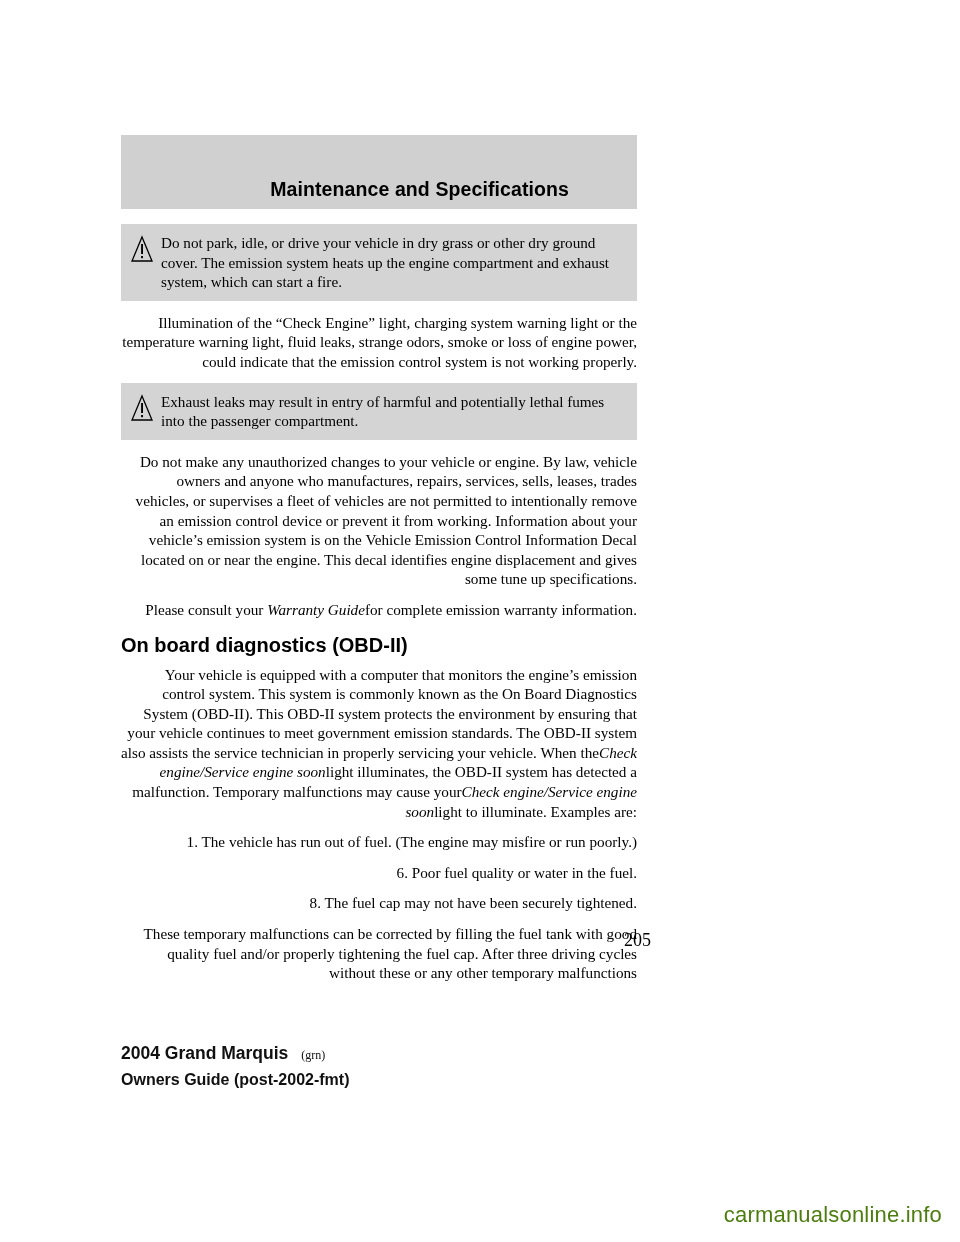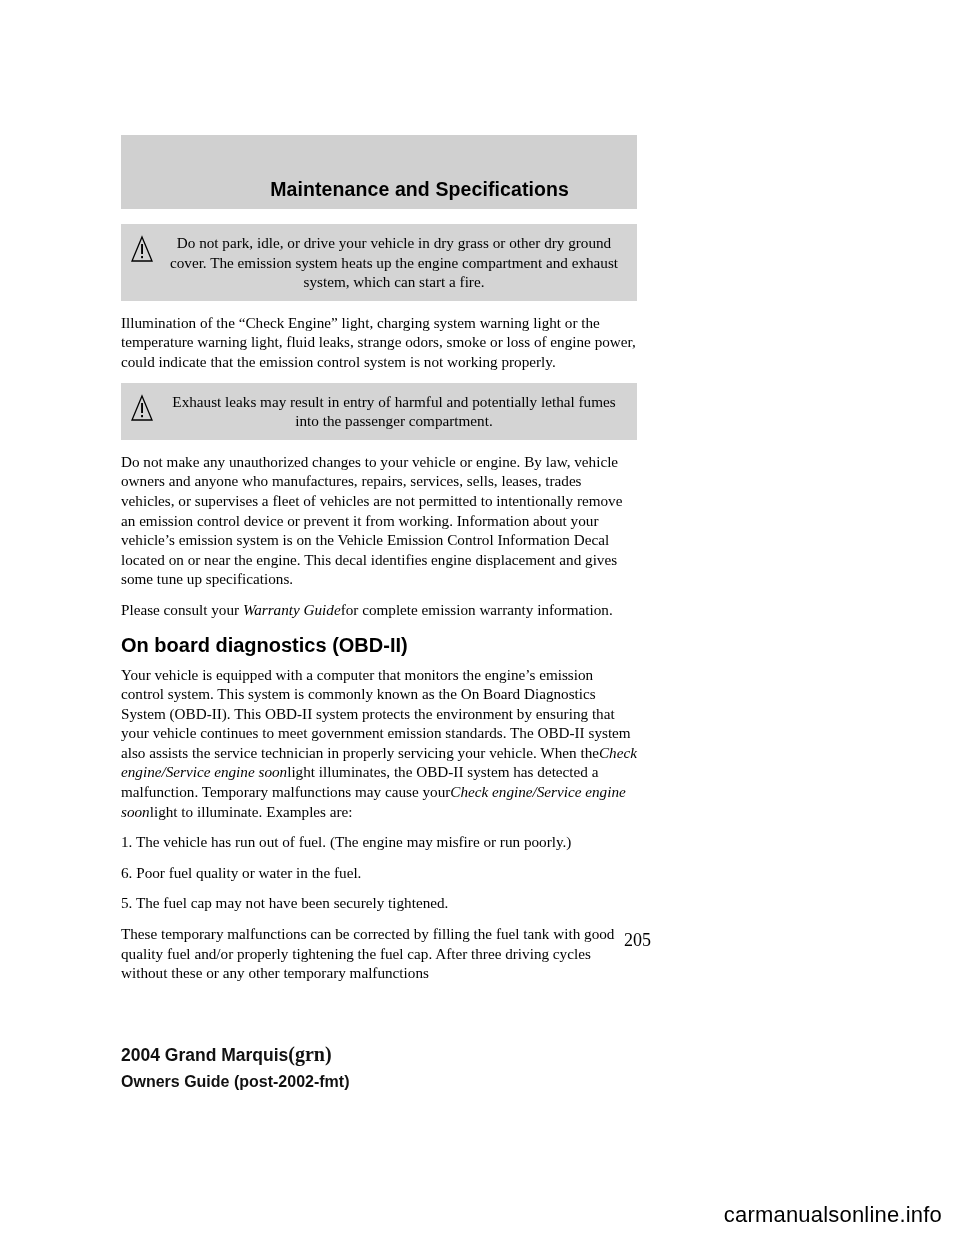--- a/index.html
+++ b/index.html
@@ -48,30 +48,29 @@
   .content {
     position: absolute;
     left: 121px;
     top: 224px;
     width: 516px;
   }
   p {
     margin: 0 0 11px 0;
     font-size: 15.2px;
     line-height: 19.6px;
-    text-align: left;
+    text-align: right;
   }
   .warn {
     background: #d4d4d4;
     padding: 9px 10px 9px 10px;
     margin: 0 0 12px 0;
     display: flex;
     align-items: flex-start;
     gap: 8px;
-    text-align: center;
   }
   .warn .wtext {
     font-size: 15.2px;
     line-height: 19.6px;
   }
   .warn-icon {
     flex: 0 0 auto;
     width: 22px;
     height: 30px;
     margin-top: 2px;
@@ -106,30 +105,31 @@
     font-weight: bold;
     color: #111;
     margin-bottom: 7px;
     white-space: nowrap;
   }
   .f1 { font-size: 17.5px; }
   .f2 { font-size: 16px; }
   .f3 { font-size: 17.5px; }
   .tag {
     font-family: "Liberation Serif", serif;
-    font-weight: bold;
-    font-size: 20px;
+    font-weight: normal;
+    font-size: 12px;
+    padding-left: 13px;
   }
   .watermark {
     position: absolute;
     right: 18px;
     bottom: 14px;
     font-family: "Liberation Sans", sans-serif;
     font-size: 22px;
-    color: #000000;
+    color: #4d7c0f;
     letter-spacing: 0.2px;
   }
 </style>
 </head>
 <body>
 
 <div class="page">
 
   <div class="header-band"></div>
   <div class="header-title">Maintenance and Specifications</div>
@@ -168,21 +168,21 @@
     </p>
 
     <div class="subhead">On board diagnostics (OBD-II)</div>
 
     <p>
       <span>Your vehicle is equipped with a computer that monitors the engine’s emission control system. This system is commonly known as the On Board Diagnostics System (OBD-II). This OBD-II system protects the environment by ensuring that your vehicle continues to meet government emission standards. The OBD-II system also assists the service technician in properly servicing your vehicle. When the</span><span class="it">Check engine/Service engine soon</span><span>light illuminates, the OBD-II system has detected a malfunction. Temporary malfunctions may cause your</span><span class="it">Check engine/Service engine soon</span><span>light to illuminate. Examples are:</span>
     </p>
 
     <p>1. The vehicle has run out of fuel. (The engine may misfire or run poorly.)</p>
     <p>6. Poor fuel quality or water in the fuel.</p>
-    <p>5. The fuel cap may not have been securely tightened.</p>
+    <p>8. The fuel cap may not have been securely tightened.</p>
 
     <p>These temporary malfunctions can be corrected by filling the fuel tank with good quality fuel and/or properly tightening the fuel cap. After three driving cycles without these or any other temporary malfunctions</p>
   </div>
 
   <div class="page-number">205</div>
 
   <div class="footer">
     <div class="footer-line f1">
       <span>2004 Grand Marquis</span><span class="tag">(grn)</span>
     </div>

